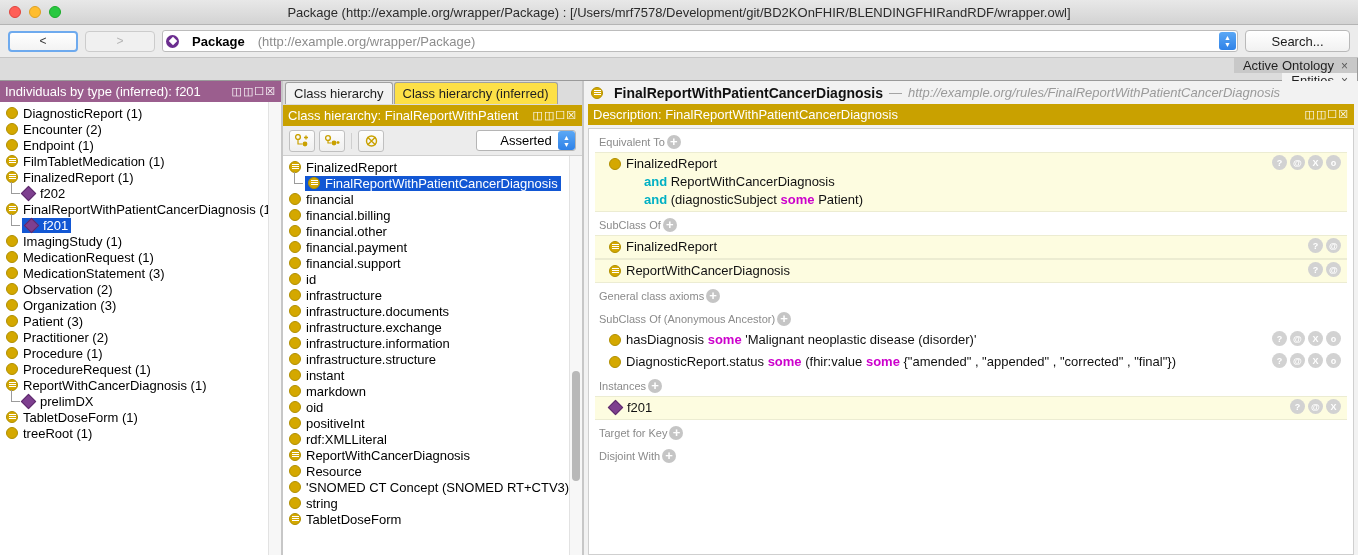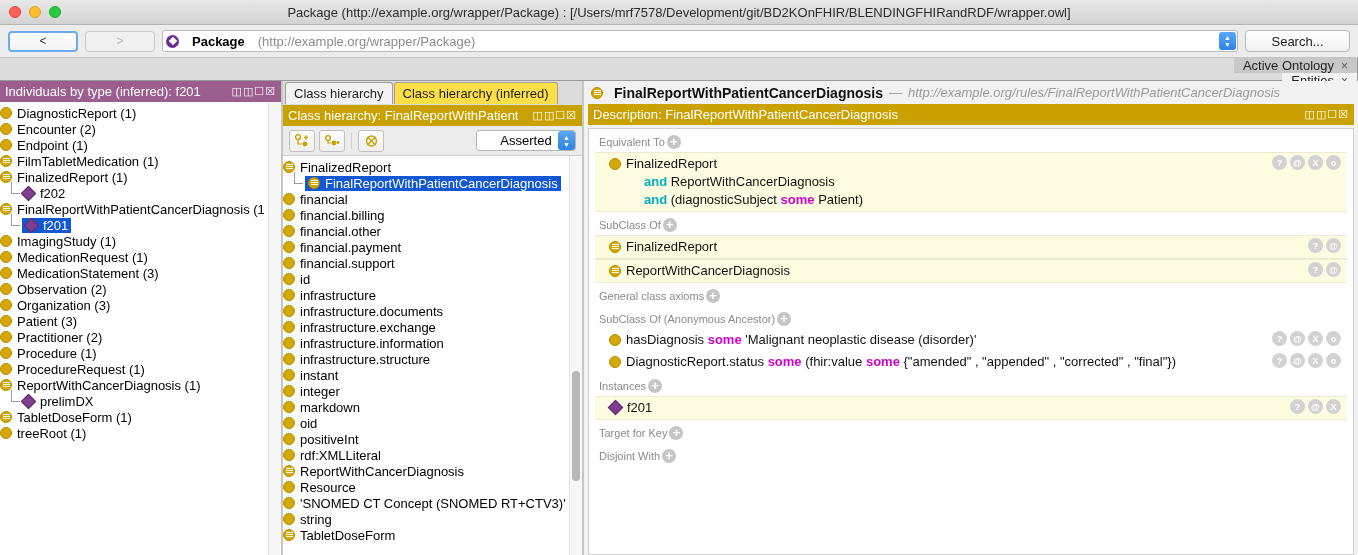--- a/index.html
+++ b/index.html
@@ -147,21 +147,21 @@
   }
   .asserted-box .stepper { right: 0; top: 0; height: 19px; }
 
   
   .tree {
     flex: 1; background: #ffffff; overflow: hidden;
     padding: 3px 0 0 0; position: relative;
   }
   .row {
     height: 16px; display: flex; align-items: center;
-    font-size: 13px; color: #000;
+    padding-left: 6px; font-size: 13px; color: #000;
     white-space: nowrap;
   }
   .indent1 { padding-left: 22px; position: relative; }
   .indent1::before {
     content: ""; position: absolute; left: 11px; top: -3px;
     width: 8px; height: 11px;
     border-left: 1px solid #9b9b9b; border-bottom: 1px solid #9b9b9b;
   }
 
   
@@ -479,24 +479,20 @@
         <div class="row">
           <span class="ei circle"></span>
           <span>infrastructure.structure</span>
         </div>
         <div class="row">
           <span class="ei circle"></span>
           <span>instant</span>
         </div>
         <div class="row">
           <span class="ei circle"></span>
-          <span>integer</span>
-        </div>
-        <div class="row">
-          <span class="ei circle"></span>
           <span>markdown</span>
         </div>
         <div class="row">
           <span class="ei circle"></span>
           <span>oid</span>
         </div>
         <div class="row">
           <span class="ei circle"></span>
           <span>positiveInt</span>
         </div>

